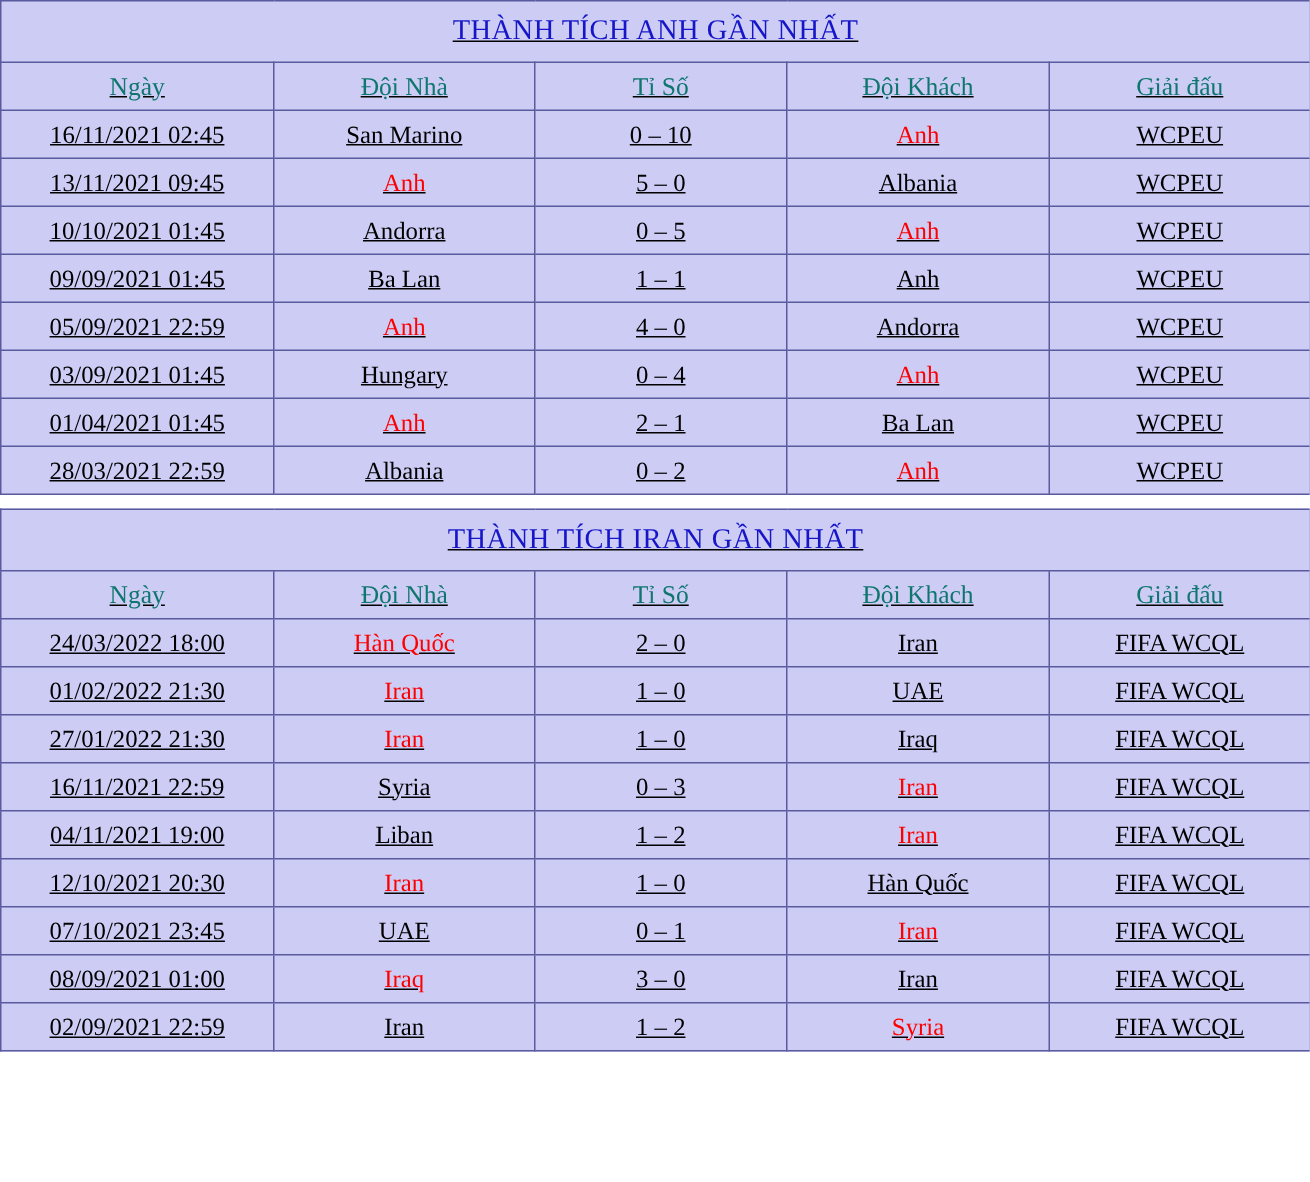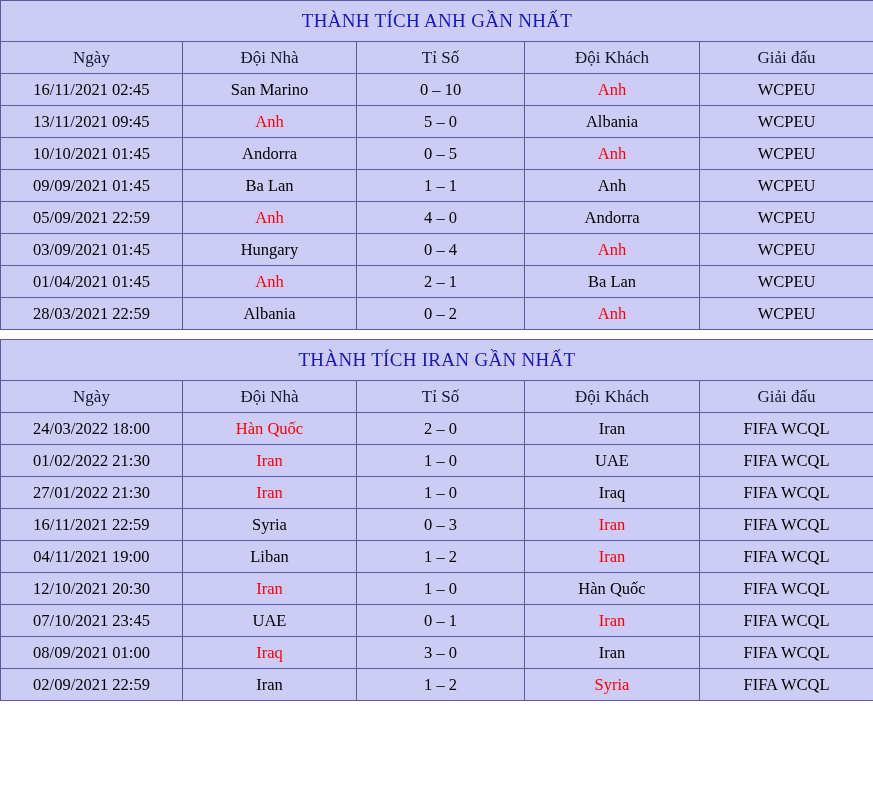--- a/index.html
+++ b/index.html
@@ -17,20 +17,21 @@
 
   .wrap {
     width: 873px;
   }
 
   table.fixtures {
     width: 873px;
     border-collapse: collapse;
     table-layout: fixed;
     background: #ccccf5;
+    text-decoration: underline;
   }
 
   table.fixtures td,
   table.fixtures th {
     border: 1px solid #5a5a9e;
     padding: 0;
     margin: 0;
     text-align: center;
     vertical-align: middle;
     background: #ccccf5;
@@ -42,21 +43,21 @@
     color: #1616c8;
     font-weight: bold;
     font-size: 19px;
     letter-spacing: 0.3px;
   }
 
   .head-cell {
     height: 31px;
     font-weight: bold;
     font-size: 17px;
-    color: #0f172a;
+    color: #0f766e;
   }
 
   .data-cell {
     height: 31px;
     font-size: 16.5px;
     color: #000000;
   }
 
   .hl {
     color: #ff0000;

